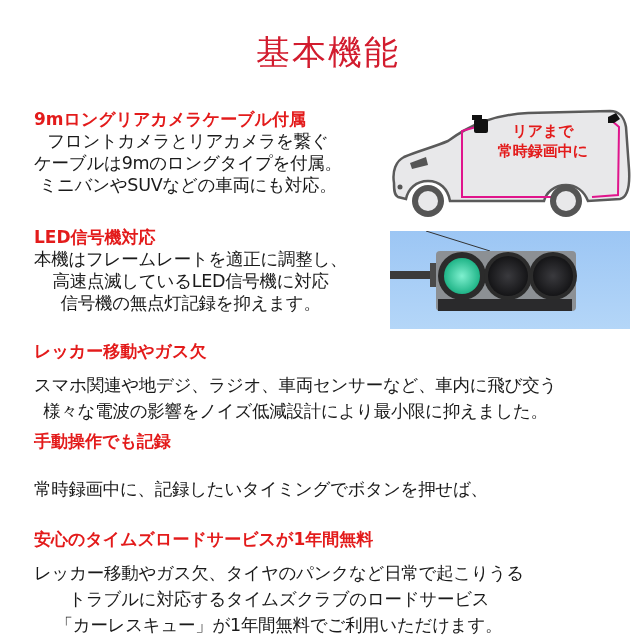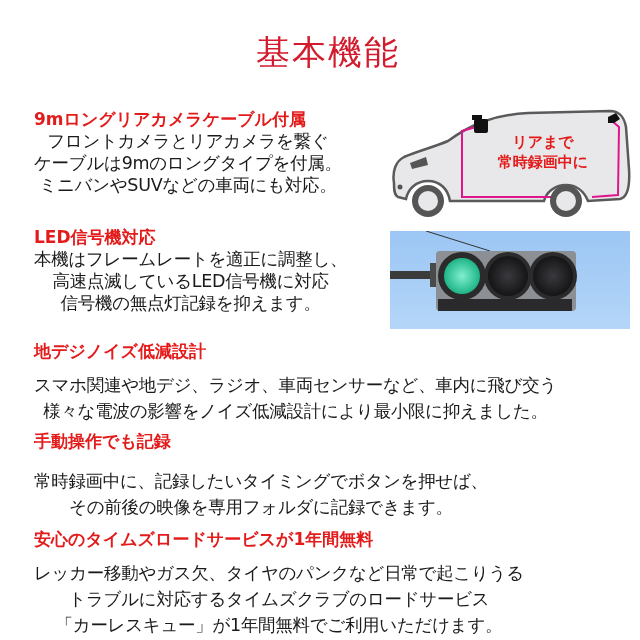--- a/index.html
+++ b/index.html
@@ -10,21 +10,21 @@
     .section { position: absolute; left: 34px; }
     .sec-title { color: #e31b1b; font-weight: bold; font-size: 17px; line-height: 22px; white-space: nowrap; }
     .sec-body { font-size: 17.5px; line-height: 22px; color: #1a1a1a; white-space: nowrap; letter-spacing: -0.3px; text-align: center; }
     .sec-body div { height: 22px; }
     #s1 { top: 108px; }
     #s2 { top: 226px; }
     #s3 { top: 340px; }
     #s3 .sec-body { margin-top: 10px; line-height: 26px; }
     #s3 .sec-body div { height: 26px; }
     #s4 { top: 430px; }
-    #s4 .sec-body { margin-top: 16px; line-height: 26px; }
+    #s4 .sec-body { margin-top: 24px; line-height: 26px; }
     #s4 .sec-body div { height: 26px; }
     #s5 { top: 528px; }
     #s5 .sec-body { margin-top: 10px; line-height: 26px; }
     #s5 .sec-body div { height: 26px; }
     .img-car { position: absolute; left: 388px; top: 105px; width: 245px; height: 112px; }
     .img-signal { position: absolute; left: 390px; top: 231px; width: 240px; height: 98px; background: #a8cdf5; overflow: hidden; }
     .car-label { position: absolute; font-weight: bold; color: #e31b1b; font-size: 15px; text-align: center; line-height: 20px; }
   </style>
 </head>
 <body>
@@ -53,21 +53,21 @@
     <rect x="86" y="14" width="14" height="14" rx="2" fill="#111"></rect>
     <rect x="84" y="10" width="10" height="5" fill="#111"></rect>
 
     <path d="M220,12 L228,8 L232,14 L226,18 L220,18 Z" fill="#111"></path>
 
     <circle cx="40" cy="96" r="16" fill="#555"></circle>
     <circle cx="40" cy="96" r="10" fill="#e8e8ea"></circle>
     <circle cx="178" cy="96" r="16" fill="#555"></circle>
     <circle cx="178" cy="96" r="10" fill="#e8e8ea"></circle>
   </svg>
-  <div class="car-label" style="left:105px; top:27px; width:100px;">
+  <div class="car-label" style="left:105px; top:16px; width:100px;">
     <div>リアまで</div>
     <div>常時録画中に</div>
   </div>
 </div>
 
 <div class="section" id="s2">
   <div class="sec-title">LED信号機対応</div>
   <div class="sec-body">
     <div>本機はフレームレートを適正に調整し、</div>
     <div>高速点滅しているLED信号機に対応</div>
@@ -100,32 +100,31 @@
     <circle cx="72" cy="45" r="24" fill="#2b2b2b"></circle>
     <circle cx="72" cy="45" r="18" fill="url(#grn)"></circle>
     <circle cx="118" cy="45" r="24" fill="#2b2b2b"></circle>
     <circle cx="118" cy="45" r="20" fill="url(#off)"></circle>
     <circle cx="163" cy="45" r="24" fill="#2b2b2b"></circle>
     <circle cx="163" cy="45" r="20" fill="url(#off)"></circle>
   </svg>
 </div>
 
 <div class="section" id="s3">
-  <div class="sec-title">地デジノイズ低減設計</div>
+  <div class="sec-title">レッカー移動やガス欠</div>
   <div class="sec-body">
     <div>スマホ関連や地デジ、ラジオ、車両センサーなど、車内に飛び交う</div>
     <div>様々な電波の影響をノイズ低減設計により最小限に抑えました。</div>
   </div>
 </div>
 
 <div class="section" id="s4">
   <div class="sec-title">手動操作でも記録</div>
   <div class="sec-body">
     <div>常時録画中に、記録したいタイミングでボタンを押せば、</div>
-    <div>その前後の映像を専用フォルダに記録できます。</div>
   </div>
 </div>
 
 <div class="section" id="s5">
   <div class="sec-title">安心のタイムズロードサービスが1年間無料</div>
   <div class="sec-body">
     <div>レッカー移動やガス欠、タイヤのパンクなど日常で起こりうる</div>
     <div>トラブルに対応するタイムズクラブのロードサービス</div>
     <div>「カーレスキュー」が1年間無料でご利用いただけます。</div>
   </div>

